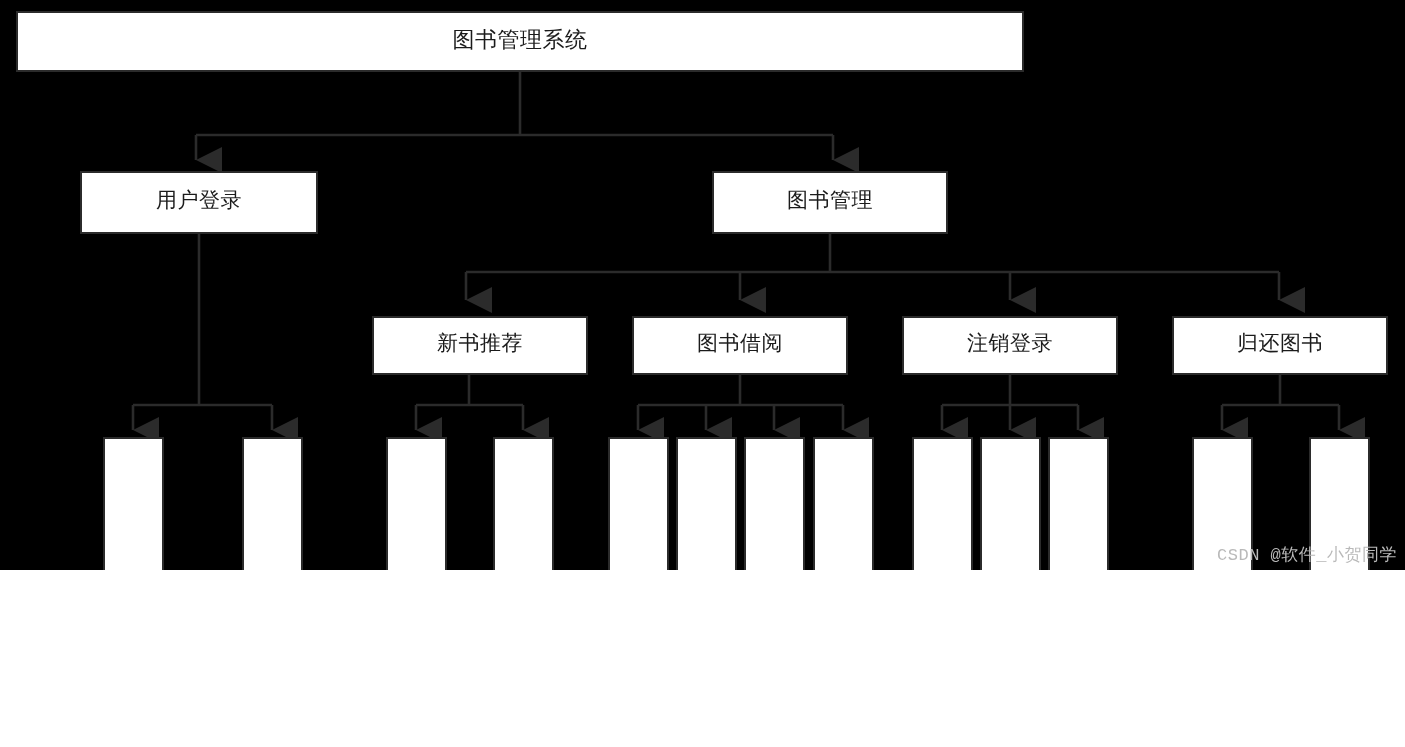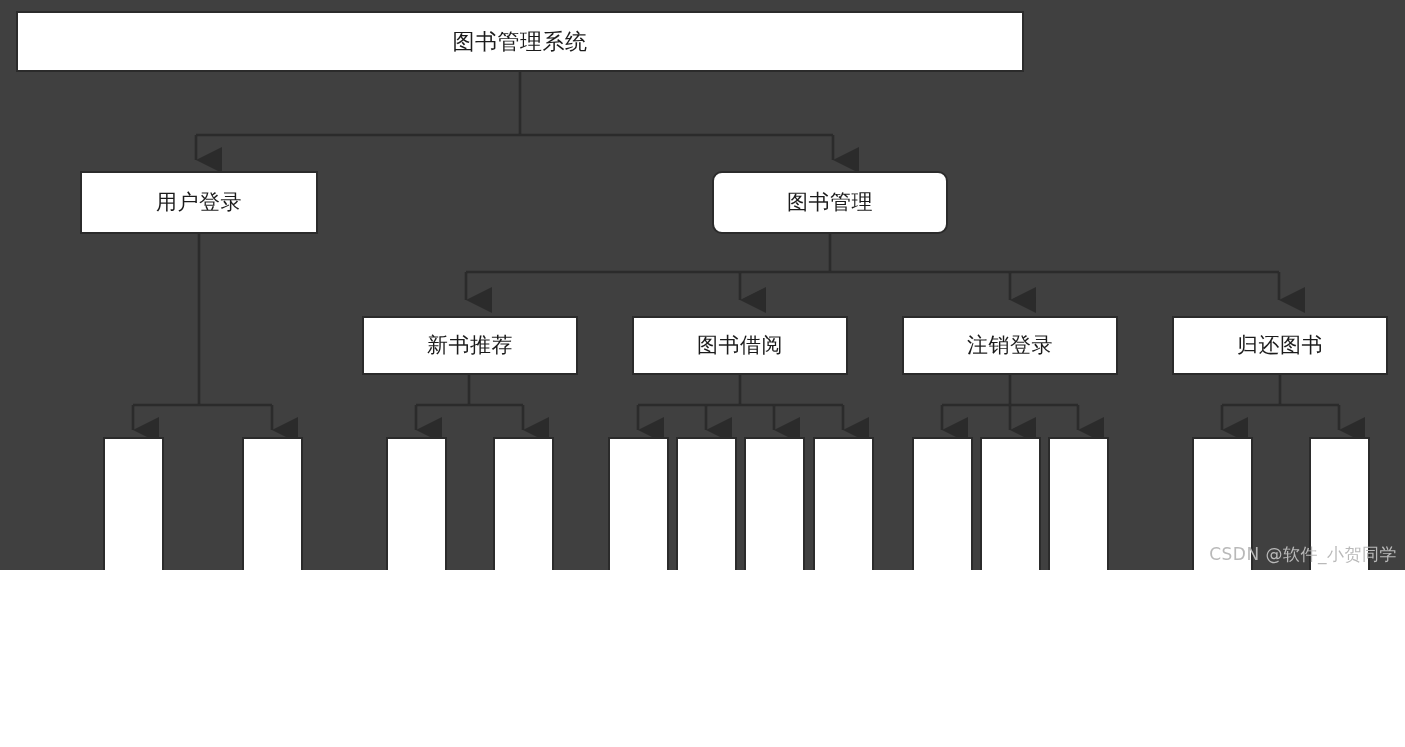--- a/index.html
+++ b/index.html
@@ -5,22 +5,23 @@
 <style>
   html,body{margin:0;padding:0;background:#ffffff;}
   body{
     font-family:"DejaVu Sans","Liberation Sans",sans-serif;
     -webkit-font-smoothing:antialiased;
   }
   #canvas{
     position:relative;
     width:1405px;
     height:570px;
-    background:#404040;
+    background:#000000;
     overflow:hidden;
+    font-family:Liberation Mono, monospace;
   }
   svg#wires{
     position:absolute;
     left:0; top:0;
     width:1405px; height:747px;
     pointer-events:none;
   }
   .node{
     position:absolute;
     box-sizing:border-box;
@@ -126,25 +127,25 @@
   </svg>
 
   <div class="node h-node root" style="left:16px; top:11px; width:1008px; height:61px;">
     <span class="lbl">图书管理系统</span>
   </div>
 
   <div class="node h-node" style="left:80px; top:171px; width:238px; height:63px;">
     <span class="lbl">用户登录</span>
   </div>
 
-  <div class="node h-node" style="left:712px; top:171px; width:236px; height:63px;border-radius:10px;">
+  <div class="node h-node" style="left:712px; top:171px; width:236px; height:63px;">
     <span class="lbl">图书管理</span>
   </div>
 
-  <div class="node h-node" style="left:362px; top:316px; width:216px; height:59px;text-align:right;">
+  <div class="node h-node" style="left:372px; top:316px; width:216px; height:59px;text-align:right;">
     <span class="lbl">新书推荐</span>
   </div>
 
   <div class="node h-node" style="left:632px; top:316px; width:216px; height:59px;justify-content:center;">
     <span class="lbl">图书借阅</span>
   </div>
 
   <div class="node h-node" style="left:902px; top:316px; width:216px; height:59px;">
     <span class="lbl">注销登录</span>
   </div>

